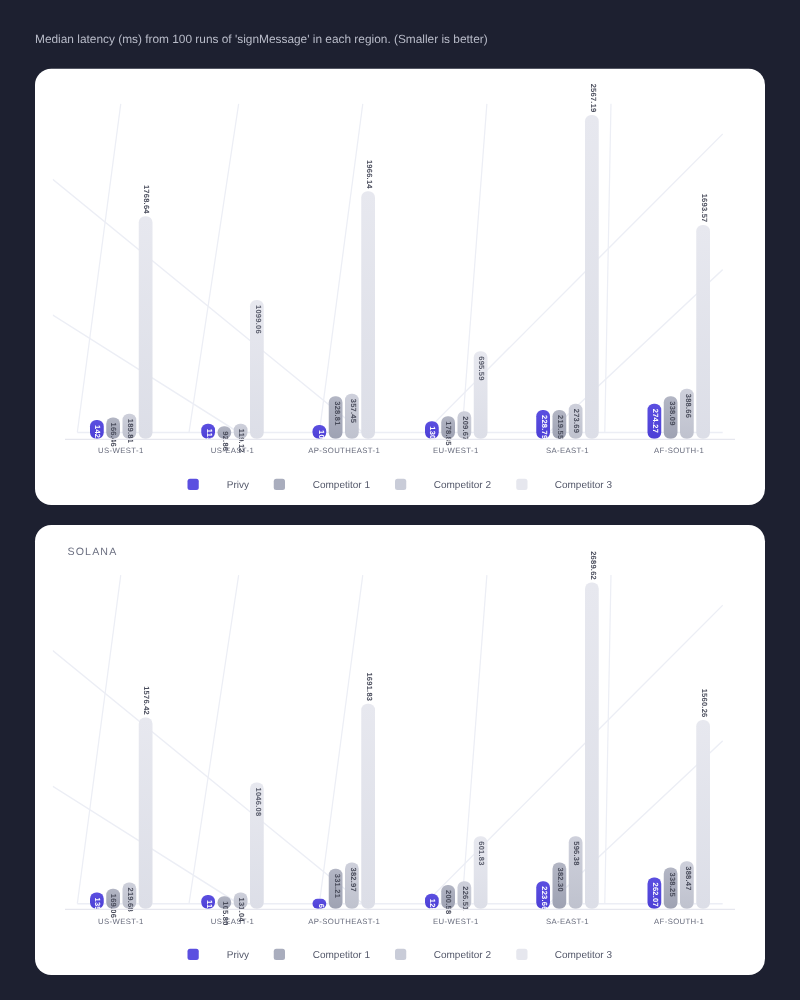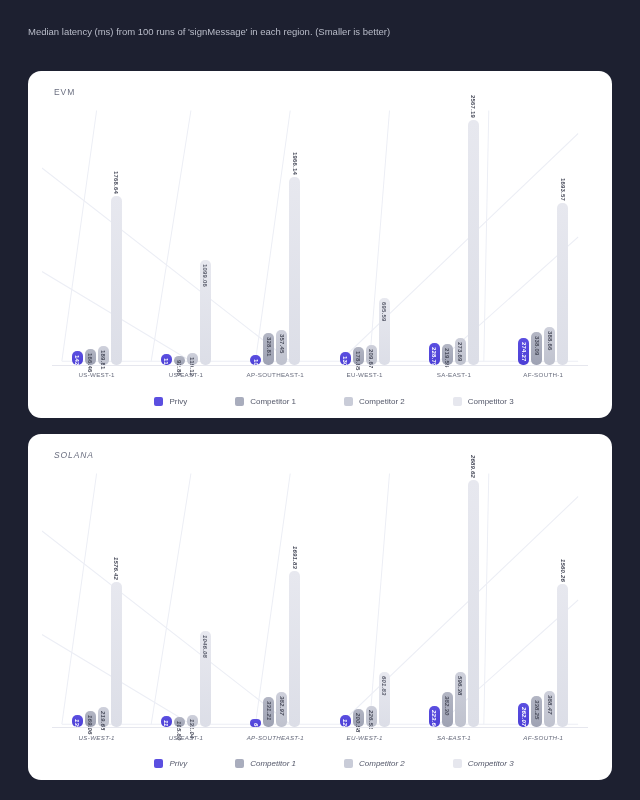--- a/index.html
+++ b/index.html
@@ -7,29 +7,29 @@
     width: 640px; height: 800px;
     background: #1d2030;
     font-family: "Liberation Sans", sans-serif;
     overflow: hidden;
   }
   .page { width: 640px; height: 800px; padding: 26px 28px 20px 28px; display: flex; flex-direction: column; }
   .page-title {
     color: #ffffff; font-size: 22px; font-weight: 400; letter-spacing: -0.2px;
     margin-bottom: 9px;
   }
-  .page-sub { color: #b9bcc9; font-size: 9.5px; font-weight: 400; margin-bottom: 34px; }
+  .page-sub { color: #b9bcc9; font-size: 9.5px; font-weight: 400; margin-bottom: 18px; }
 
   .panel {
     background: #ffffff; border-radius: 13px; position: relative;
     flex: 1 1 auto; margin-bottom: 16px; overflow: hidden;
     display: flex; flex-direction: column;
     padding: 16px 14px 10px 14px;
   }
-  .panel:last-child { margin-bottom: 0; font-style: italic; }
+  .panel:last-child { margin-bottom: 0; }
   .panel-title {
     color: #6b6f80; font-size: 8.5px; letter-spacing: 0.9px; font-weight: 400;
     padding-left: 12px; margin-bottom: 2px;
   }
 
   .plot { position: relative; flex: 1 1 auto; }
   .grid { position: absolute; inset: 0; overflow: hidden; }
   .grid svg { width: 100%; height: 100%; display: block; }
 
   .bars {
@@ -66,37 +66,36 @@
   .xaxis .tick {
     flex: 1; text-align: center; color: #676b7c;
     font-size: 6.2px; letter-spacing: 0.3px; font-weight: 400;
   }
   .axis-line { position: absolute; left: 10px; right: 10px; bottom: 21px; height: 1px; background: #e6e7ee; }
 
   .legend {
     display: flex; justify-content: center; align-items: center; gap: 20px;
     padding-top: 10px; padding-bottom: 2px;
   }
-  .legend-item { display: flex; align-items: flex-end; gap: 6px; margin-left: 28px; }
+  .legend-item { display: flex; align-items: flex-end; gap: 22px; }
   .swatch { width: 9px; height: 9px; border-radius: 2px; }
   .swatch.s0 { background: #5b4fe0; }
   .swatch.s1 { background: #a9adbd; }
   .swatch.s2 { background: #c9ccd8; }
   .swatch.s3 { background: #e6e7ee; }
   .legend-label { color: #54586a; font-size: 8px; }
 </style>
 </head>
 <body>
 
 <div class="page">
 
   <div class="page-sub">Median latency (ms) from 100 runs of 'signMessage' in each region. (Smaller is better)</div>
 
   <div class="panel">
-    <div class="panel-title">EVM</div>
     <div class="plot">
       <div class="grid">
         <svg viewBox="0 0 560 250" preserveAspectRatio="none">
           <g stroke="#eceef5" stroke-width="1" fill="none">
             <path d="M20 228 L540 228"></path>
             <path d="M55 10 L20 228"></path>
             <path d="M150 10 L110 228"></path>
             <path d="M250 10 L215 228"></path>
             <path d="M350 10 L330 228"></path>
             <path d="M450 10 L445 228"></path>

